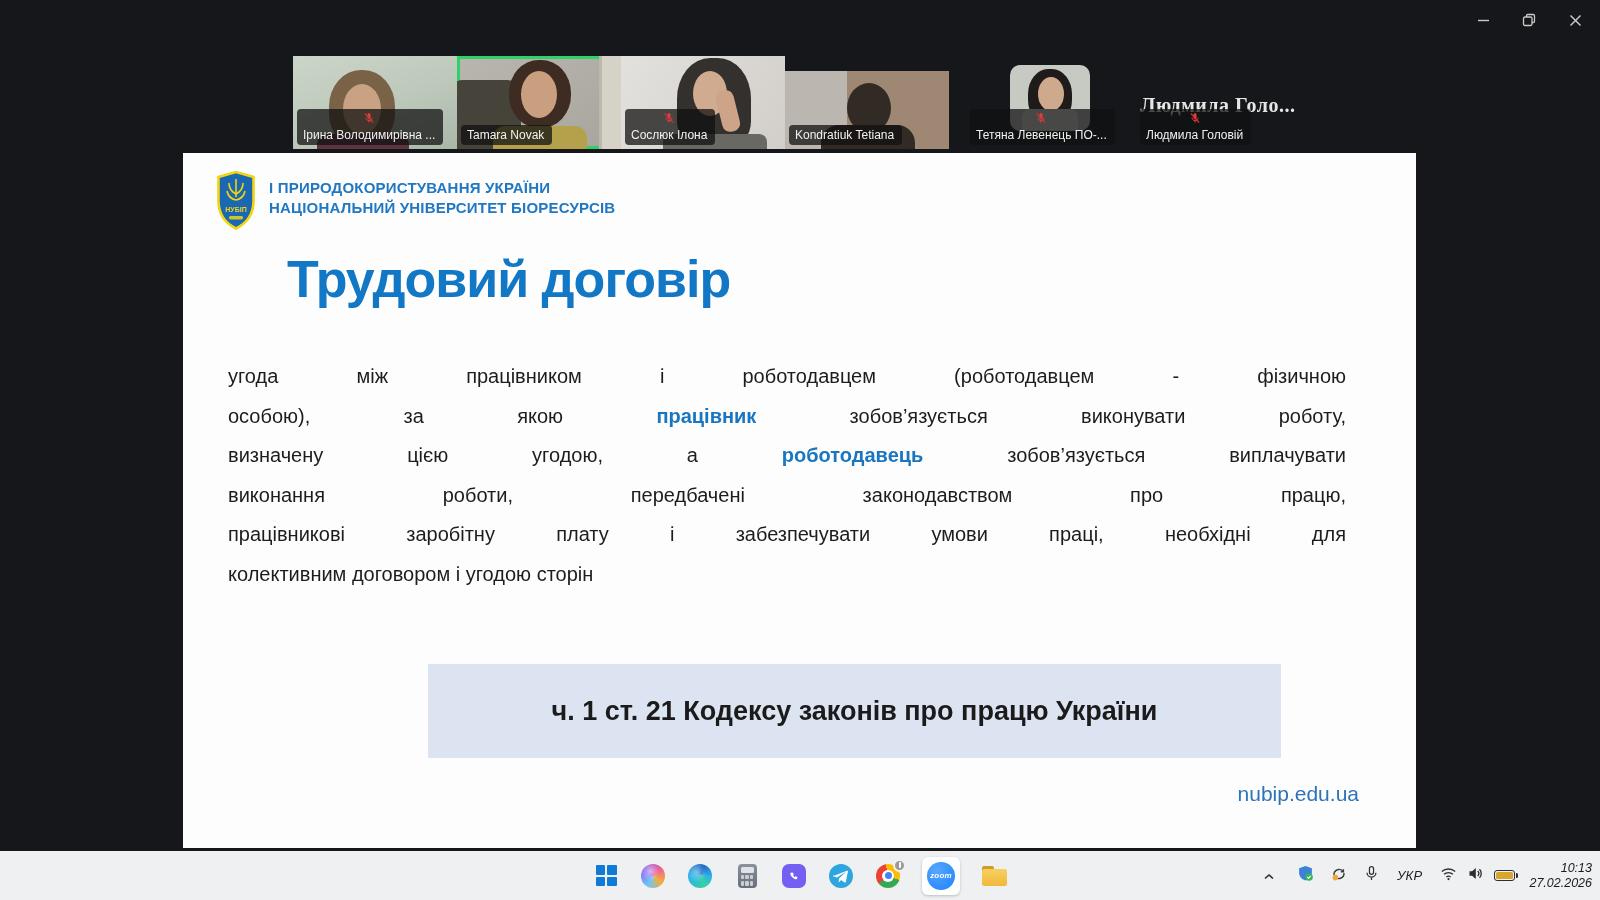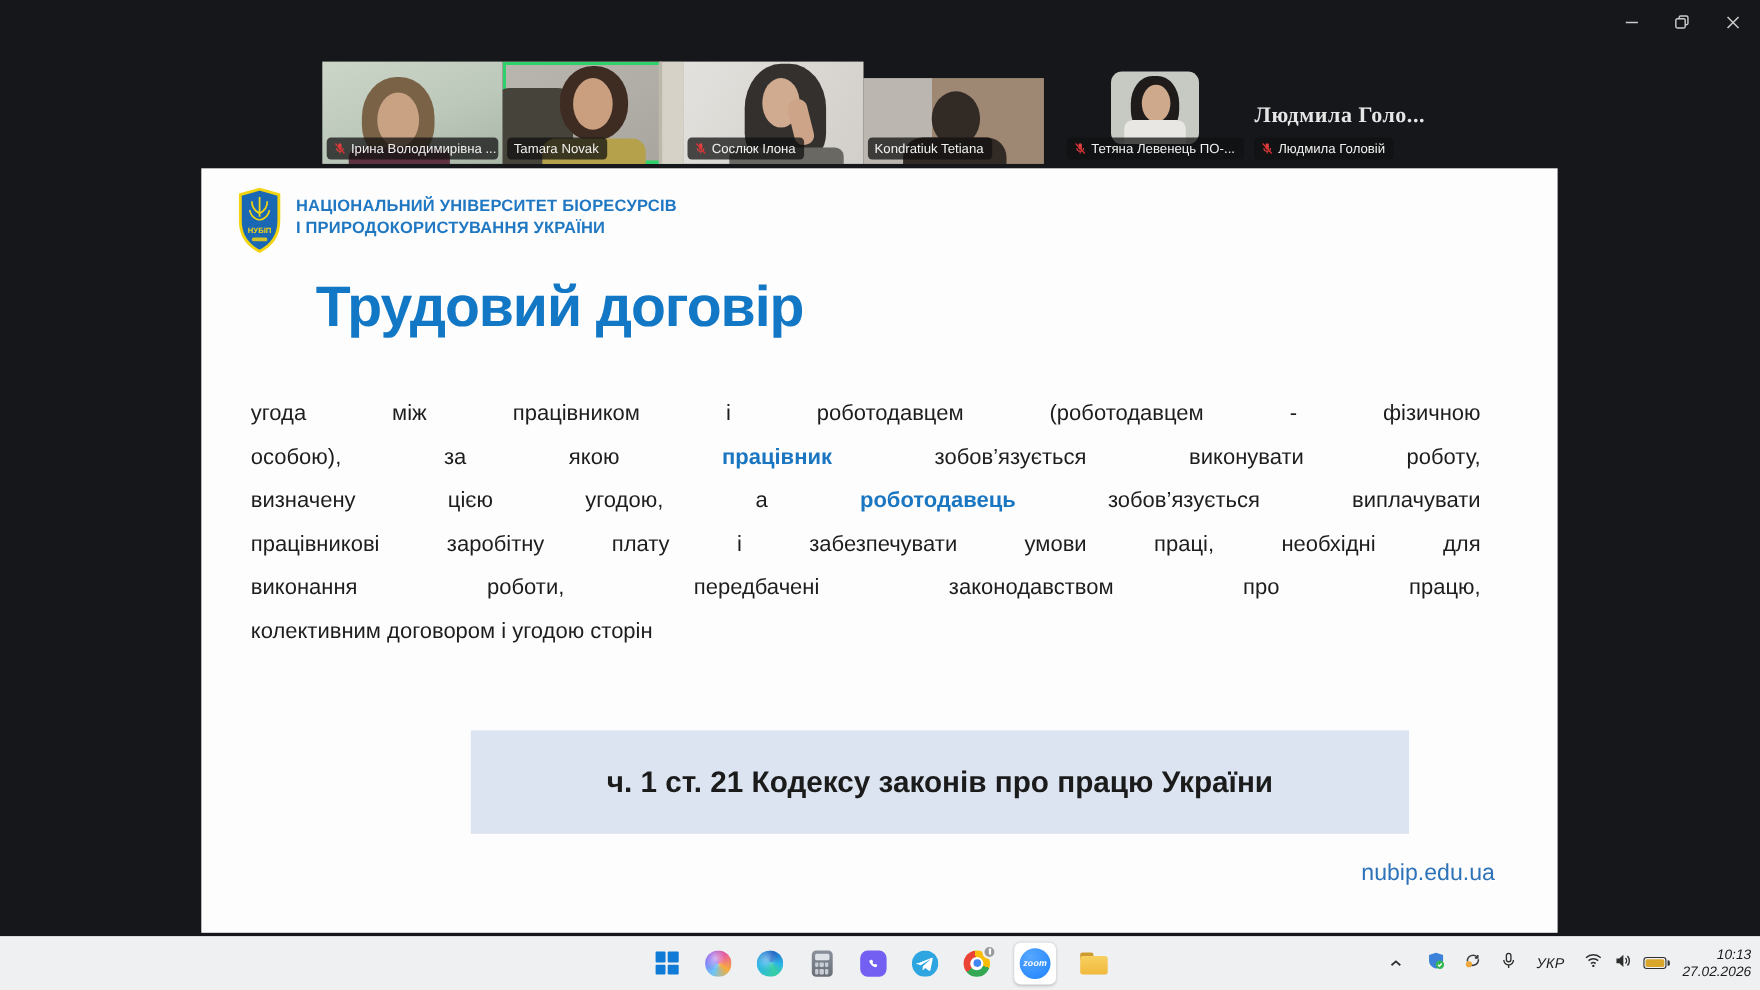--- a/index.html
+++ b/index.html
@@ -17,21 +17,21 @@
   
   .strip { position:absolute; left:293px; top:56px; width:656px; height:93px; display:flex; z-index:5; }
   .vtile { position:relative; flex:1; overflow:hidden; background:#2a2a2a; }
   .vtile.speaking { box-shadow: inset 0 0 0 3px var(--active-green); }
   .vtile .dec { position:absolute; }
   .ntag {
     position:absolute; left:4px; bottom:4px; z-index:4;
     display:flex; align-items:center; gap:4px;
     background:rgba(16,16,16,.74); color:#f1f1f1;
     font-size:12px; line-height:14px; padding:3px 8px 3px 6px; border-radius:4px;
-    max-width:calc(100% - 8px); white-space:nowrap; overflow:hidden;
+    max-width:calc(100% - 8px); white-space:nowrap; overflow:hidden;flex-direction:column;
   }
   .ntag .mic { flex:0 0 auto; width:12px; height:12px; }
   
   .p1 { background:linear-gradient(160deg,#ccd6c8 0%,#bcc8ba 55%,#a9b7a7 100%); }
   .p1 .hair { left:36px; top:14px; width:66px; height:76px; border-radius:48% 48% 42% 42%; background:#7a6247; }
   .p1 .face { left:50px; top:28px; width:38px; height:50px; border-radius:50%; background:#c9a284; }
   .p1 .torso{ left:24px; top:78px; width:92px; height:20px; border-radius:10px 10px 0 0; background:#5d3340; }
   .p2 { background:linear-gradient(150deg,#b9b5af,#a8a49e);text-align:right; }
   .p2 .chair{ left:-8px; top:24px; width:72px; height:74px; border-radius:14px; background:#46443a; }
   .p2 .door { right:0; top:0; width:22px; height:100%; background:#d6d2c8; border-left:3px solid #bdb8ac; }
@@ -254,33 +254,33 @@
             <path d="M13 12 C13 17 16 21 20 23"></path>
             <path d="M27 12 C27 17 24 21 20 23"></path>
             <path d="M11 20 C12 25 15 28 20 29"></path>
             <path d="M29 20 C28 25 25 28 20 29"></path>
           </g>
           <text x="20" y="41" text-anchor="middle" font-size="7" font-weight="bold" fill="#f2d410" font-family="Liberation Sans, sans-serif">НУБІП</text>
           <rect x="13" y="45" width="14" height="3.4" rx="1.4" fill="#f2d410" opacity=".85"></rect>
         </svg>
       </span>
       <div class="uni-name">
+        <div>І ПРИРОДОКОРИСТУВАННЯ УКРАЇНИ</div>
         <div>НАЦІОНАЛЬНИЙ УНІВЕРСИТЕТ БІОРЕСУРСІВ</div>
-        <div>І ПРИРОДОКОРИСТУВАННЯ УКРАЇНИ</div>
       </div>
     </div>
 
     <div class="slide-title">Трудовий договір</div>
 
     <div class="body-text">
       <div class="bline"><span>угода між працівником і роботодавцем (роботодавцем - фізичною</span></div>
       <div class="bline"><span>особою), за якою </span><span class="em-blue">працівник</span><span> зобов’язується виконувати роботу,</span></div>
       <div class="bline"><span>визначену цією угодою, а </span><span class="em-blue">роботодавець</span><span> зобов’язується виплачувати</span></div>
+      <div class="bline"><span>виконання роботи, передбачені законодавством про працю,</span></div>
       <div class="bline"><span>працівникові заробітну плату і забезпечувати умови праці, необхідні для</span></div>
-      <div class="bline"><span>виконання роботи, передбачені законодавством про працю,</span></div>
       <div class="bline last"><span>колективним договором і угодою сторін</span></div>
     </div>
 
     <div class="law-box">
       <span>ч. 1 ст. 21 Кодексу законів про працю України</span>
     </div>
 
     <div class="site-link">nubip.edu.ua</div>
   </div>
 

